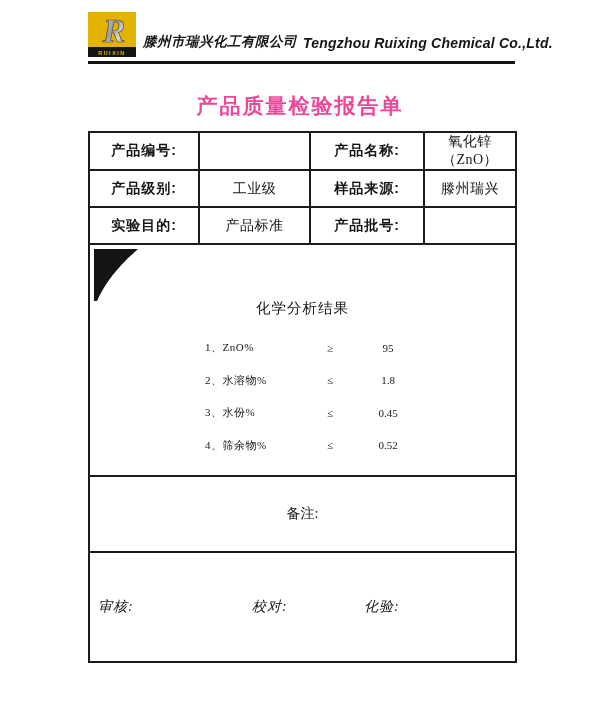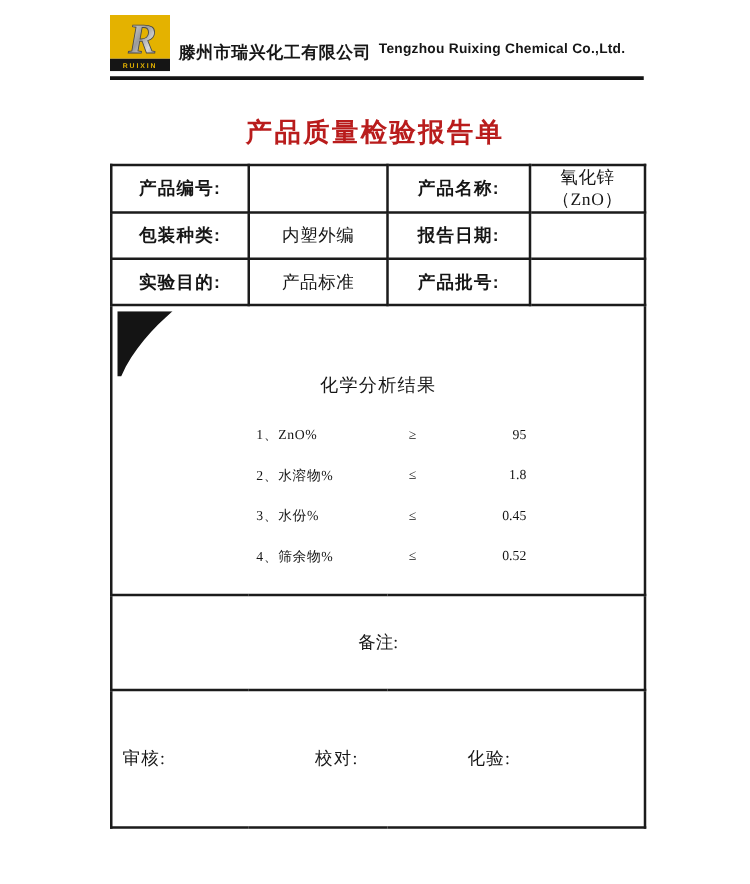--- a/index.html
+++ b/index.html
@@ -19,35 +19,36 @@
     position: absolute;
     left: 88px;
     top: 12px;
     width: 427px;
     display: flex;
     align-items: flex-end;
   }
   .logo { width: 48px; height: 45px; flex: 0 0 auto; }
   .company-names {
     display: flex;
-    align-items: flex-start;
+    align-items: flex-end;
     margin-left: 7px;
     padding-bottom: 6px;
     white-space: nowrap;
+    font-style: italic;
   }
   .company-cn {
     font-family: "Liberation Serif", serif;
     font-weight: bold;
     font-size: 13.5px;
     letter-spacing: 0.5px;
   }
   .company-en {
     font-family: "Liberation Sans", sans-serif;
     font-weight: bold;
-    font-size: 11px;
+    font-size: 14px;
     margin-left: 6px;
     letter-spacing: 0.2px;
   }
   .header-rule {
     position: absolute;
     left: 88px;
     top: 61px;
     width: 427px;
     height: 3px;
     background: #141414;
@@ -56,21 +57,21 @@
   
   .report-title {
     position: absolute;
     left: 0;
     top: 92px;
     width: 600px;
     text-align: center;
     font-size: 21px;
     font-weight: bold;
     letter-spacing: 2px;
-    color: #b91c1c;
+    color: #ec4899;
   }
 
   
   table.report {
     position: absolute;
     left: 88px;
     top: 131px;
     width: 427px;
     border-collapse: collapse;
     table-layout: fixed;
@@ -107,45 +108,45 @@
   .analysis-item {
     display: grid;
     grid-template-columns: 115px 100px 50px 66px;
     height: 32.5px;
     align-items: center;
     font-family: "Liberation Serif", serif;
     font-size: 11px;
   }
   .analysis-item .a-label { grid-column: 2; text-align: left; letter-spacing: 0.5px; }
   .analysis-item .a-op    { grid-column: 3; text-align: center; }
-  .analysis-item .a-value { grid-column: 4; text-align: right; }
+  .analysis-item .a-value { grid-column: 4; }
 
   
   td.remarks-cell {
     height: 76px;
     text-align: left;
     vertical-align: top;
     padding: 8px 6px;
     font-family: "Liberation Serif", serif;
     font-size: 14px;
   }
 
   
-  td.sign-cell { height: 108px; padding: 0; }
+  td.sign-cell { height: 108px; padding: 0; font-style: italic; }
   .sign-inner { position: relative; width: 100%; height: 108px; }
   .sign-inner span {
     position: absolute;
     top: 45px;
     font-family: "Liberation Serif", serif;
     font-size: 14px;
     letter-spacing: 1px;
   }
   .sign-review    { left: 8px; }
   .sign-proofread { left: 162px; }
-  .sign-test      { left: 284px; }
+  .sign-test      { left: 274px; }
 </style>
 </head>
 <body>
 
 <div class="page">
 
   <div class="header">
     <svg class="logo" viewBox="0 0 48 45">
       <defs>
         <linearGradient id="silverGrad" x1="0" y1="0" x2="1" y2="1">
@@ -177,24 +178,24 @@
         <col style="width:92px">
     </colgroup>
     <tbody>
       <tr class="info-row">
         <td class="lbl">产品编号:</td>
         <td class="val"></td>
         <td class="lbl">产品名称:</td>
         <td class="val">氧化锌（ZnO）</td>
       </tr>
       <tr class="info-row">
-        <td class="lbl">包装种类:</td>
-        <td class="val">内塑外编</td>
-        <td class="lbl">报告日期:</td>
-        <td class="val"></td>
+        <td class="lbl">产品级别:</td>
+        <td class="val">工业级</td>
+        <td class="lbl">样品来源:</td>
+        <td class="val">滕州瑞兴</td>
       </tr>
       <tr class="info-row">
         <td class="lbl">实验目的:</td>
         <td class="val">产品标准</td>
         <td class="lbl">产品批号:</td>
         <td class="val"></td>
       </tr>
 
       <tr>
         <td class="analysis-cell" colspan="4">

